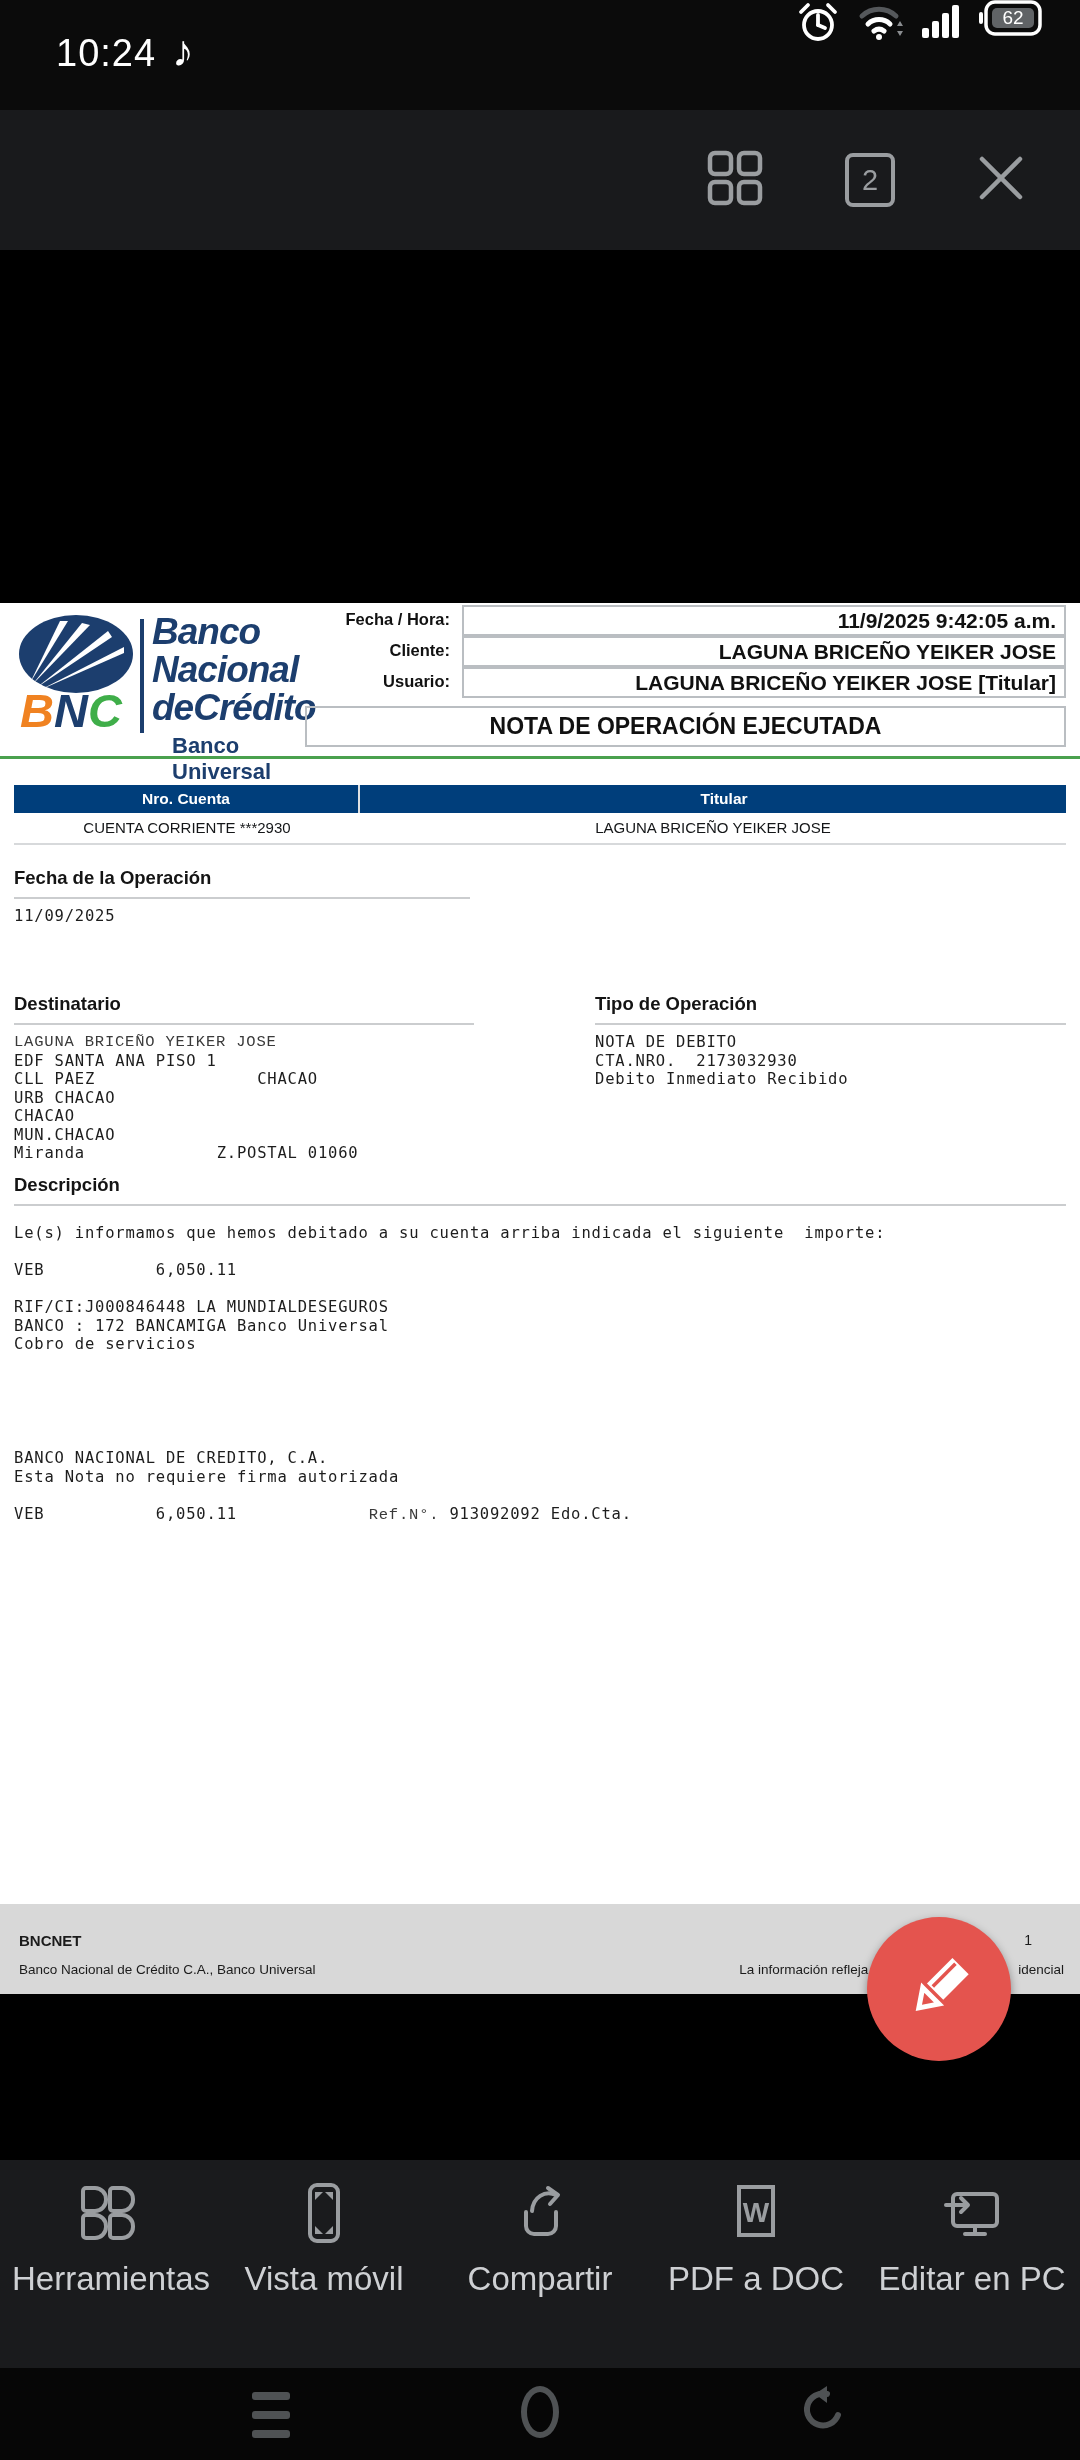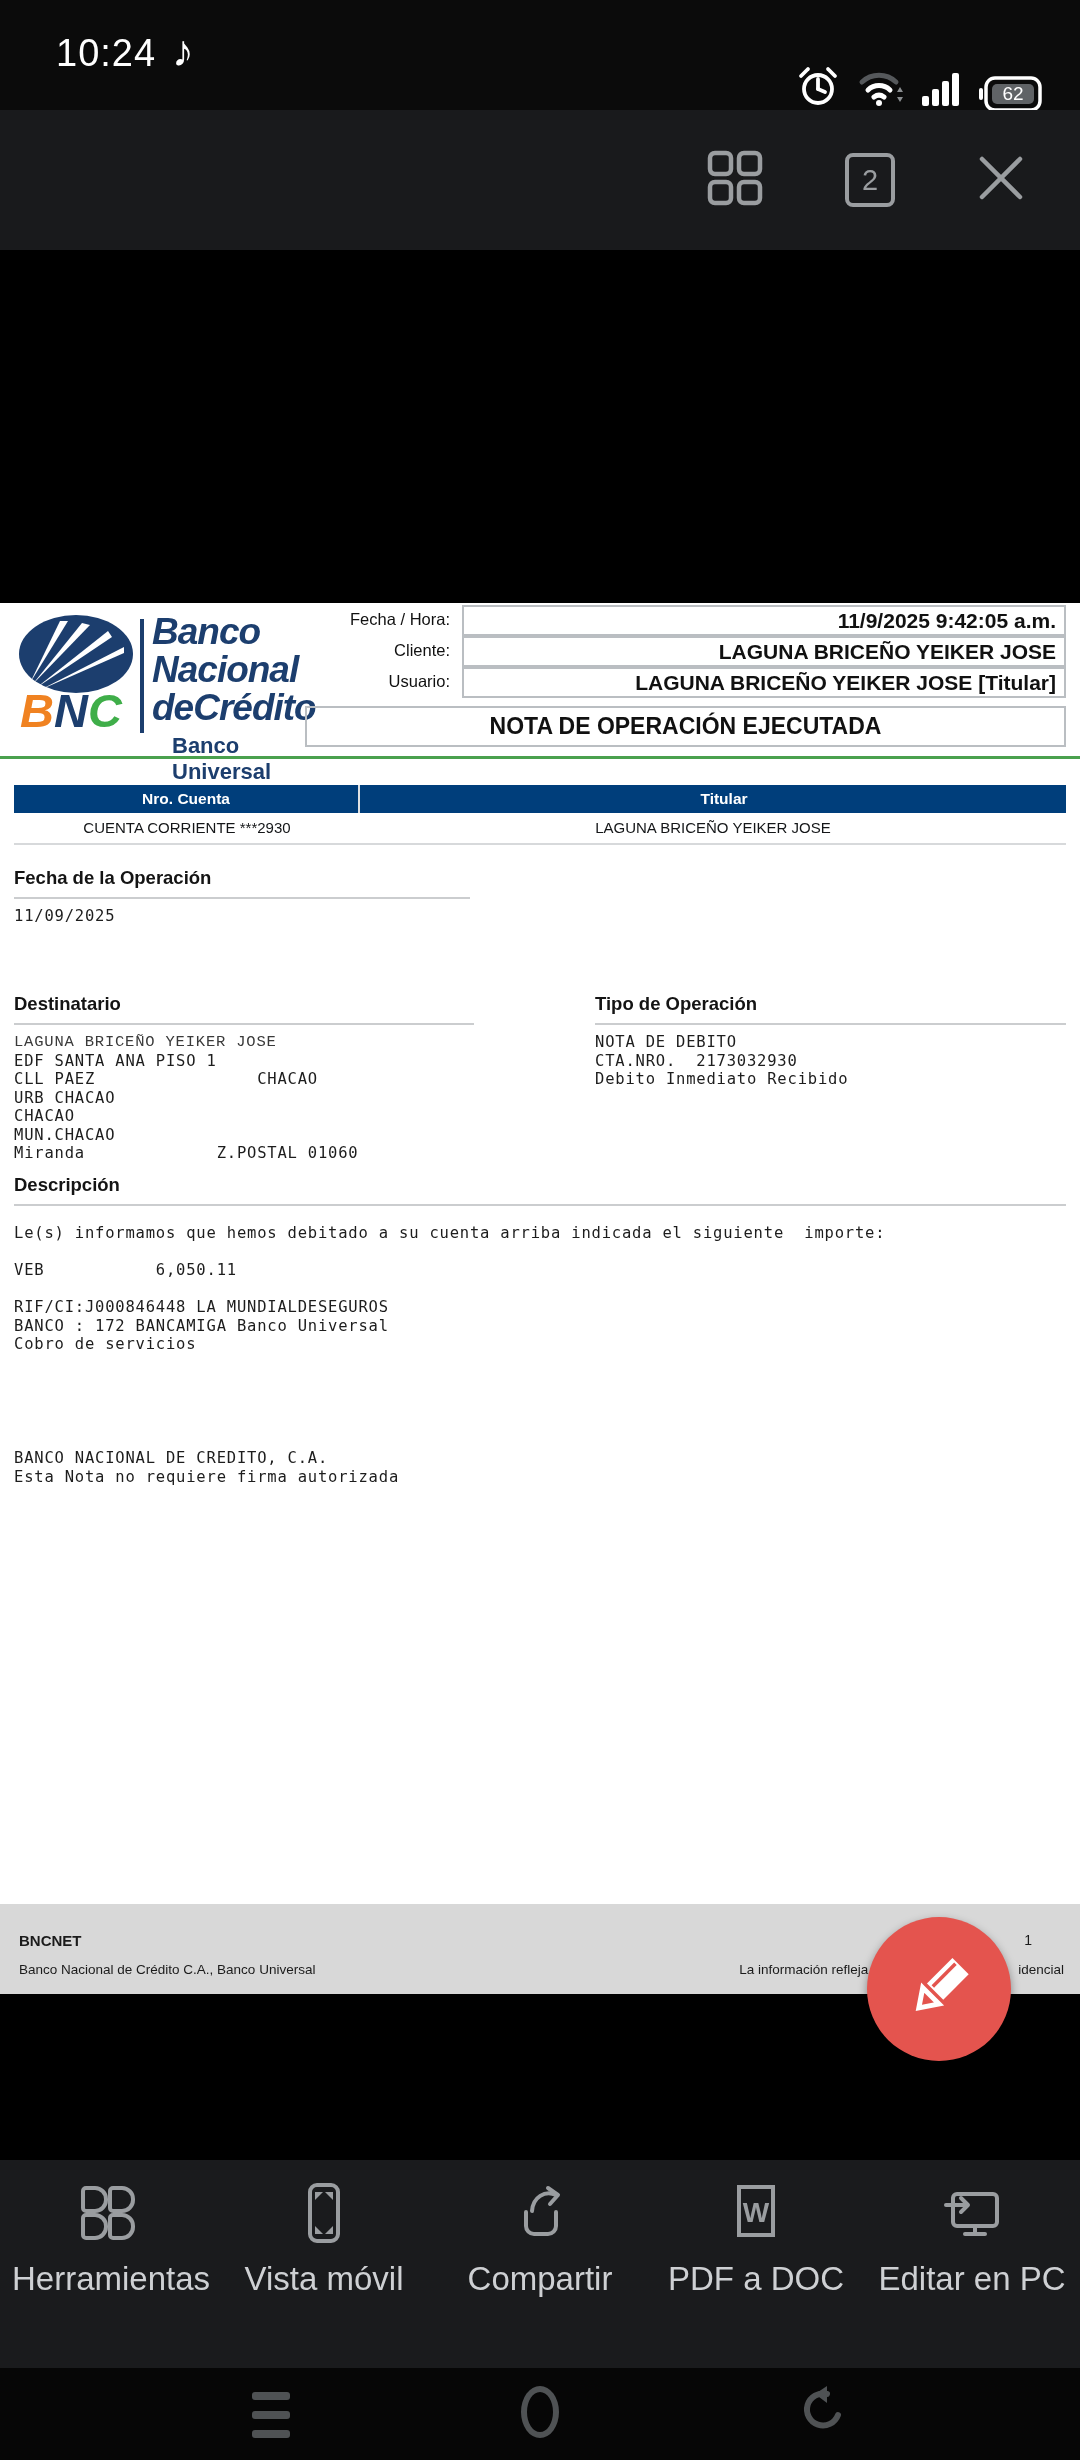--- a/index.html
+++ b/index.html
@@ -3,21 +3,21 @@
 <meta charset="utf-8">
 <style>
   html,body{margin:0;padding:0;background:#000;}
   .screen{position:relative;width:1080px;height:2460px;background:#000;overflow:hidden;
           font-family:"Liberation Sans",sans-serif;-webkit-font-smoothing:antialiased;}
 
   
   .statusbar{position:absolute;left:0;top:0;width:1080px;height:110px;background:#0b0b0b;}
   .time{position:absolute;left:56px;top:32px;font-size:38px;color:#fff;font-weight:500;letter-spacing:1px;}
   .tiktok{position:absolute;left:172px;top:26px;font-size:44px;color:#fff;}
-  .sb-right{position:absolute;right:38px;top:0;height:112px;display:flex;align-items:flex-end;gap:16px;}
+  .sb-right{position:absolute;right:38px;top:0;height:112px;display:flex;align-items:flex-start;gap:16px;}
 
   
   .topbar{position:absolute;left:0;top:110px;width:1080px;height:140px;background:#191a1c;}
   .topbar .tb-item{position:absolute;top:0;height:140px;display:flex;align-items:center;justify-content:center;}
   .grid-btn{left:700px;width:70px;}
   .page-btn{left:838px;width:64px;}
   .close-btn{left:968px;width:66px;}
   .pagebox{width:42px;height:46px;border:4px solid #9a9da0;border-radius:8px;display:flex;align-items:center;justify-content:center;
            color:#9a9da0;font-size:29px;}
 
@@ -29,21 +29,21 @@
   .bnc-word{position:absolute;left:6px;top:74px;font-size:47px;font-weight:bold;font-style:italic;letter-spacing:0px;line-height:1;}
   .bnc-word .b{color:#f08221;}
   .bnc-word .n{color:#1c3e6e;}
   .bnc-word .c{color:#3fae49;}
   .logo-bar{position:absolute;left:126px;top:6px;width:4px;height:114px;background:#1c3e6e;}
   .bank-name{position:absolute;left:138px;top:0px;color:#1c3e6e;font-weight:bold;font-style:italic;
              font-size:37px;line-height:38px;letter-spacing:-1px;}
   .bank-sub{position:absolute;left:158px;top:120px;color:#1c3e6e;font-weight:bold;font-size:22px;}
 
   .hdr-row{position:absolute;right:14px;width:760px;height:29px;}
-  .hdr-row .lbl{position:absolute;right:616px;top:0;width:140px;text-align:right;font-size:16.5px;font-weight:normal;line-height:29px;white-space:nowrap;color:#111;}
+  .hdr-row .lbl{position:absolute;right:616px;top:0;width:140px;text-align:right;font-size:16.5px;font-weight:bold;line-height:29px;white-space:nowrap;color:#111;}
   .hdr-row .box{position:absolute;right:0;top:0;width:592px;height:27px;border:2px solid #babec2;
                 font-size:21px;font-weight:bold;line-height:27px;text-align:right;padding-right:8px;color:#111;}
   .title-box{position:absolute;left:305px;right:14px;top:103px;height:37px;border:2px solid #babec2;
              text-align:center;font-size:23px;font-weight:bold;line-height:37px;color:#111;}
   .green-line{position:absolute;left:0;top:153px;width:1080px;height:3px;background:#4aa14e;}
 
   .acct-table{position:absolute;left:14px;right:14px;top:182px;}
   .acct-head{display:flex;height:28px;background:#003e7b;gap:22px;}
   .acct-head .c1{width:344px;border-right:2px solid #dfe1e3;}
   .acct-head .c2{flex:1;}
@@ -254,20 +254,21 @@
       <div class="mono desc-intro">Le(s) informamos que hemos debitado a su cuenta arriba indicada el siguiente  importe:</div>
       <div class="mono desc-amount">VEB           6,050.11</div>
       <div class="mono desc-details">RIF/CI:J000846448 LA MUNDIALDESEGUROS
 BANCO : 172 BANCAMIGA Banco Universal
 Cobro de servicios</div>
     </div>
 
     <div class="closing">
       <div class="mono">BANCO NACIONAL DE CREDITO, C.A.
 Esta Nota no requiere firma autorizada</div>
+      <div class="ref-line"><span class="mono">VEB           6,050.11             </span><span class="courier">Ref.N°. </span><span class="mono">913092092 Edo.Cta.</span></div>
     </div>
   </div>
 
   <div class="pfooter">
     <div class="pf-brand">BNCNET</div>
     <div class="pf-bank">Banco Nacional de Crédito C.A., Banco Universal</div>
     <div class="pf-num">1</div>
     <div class="pf-conf"><span>La información refleja</span><span class="pf-gap"></span><span>idencial</span></div>
   </div>
 

